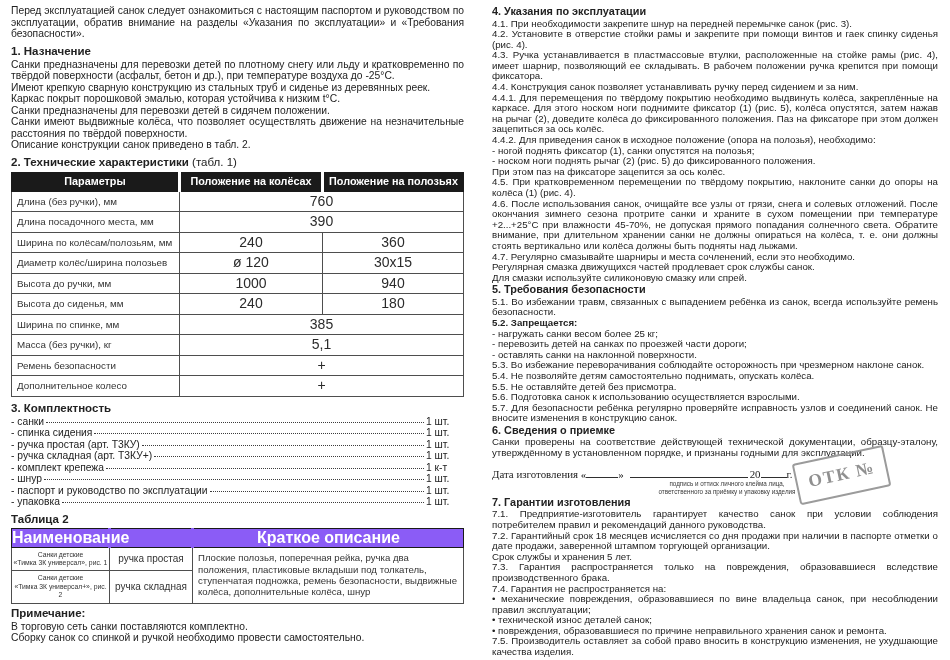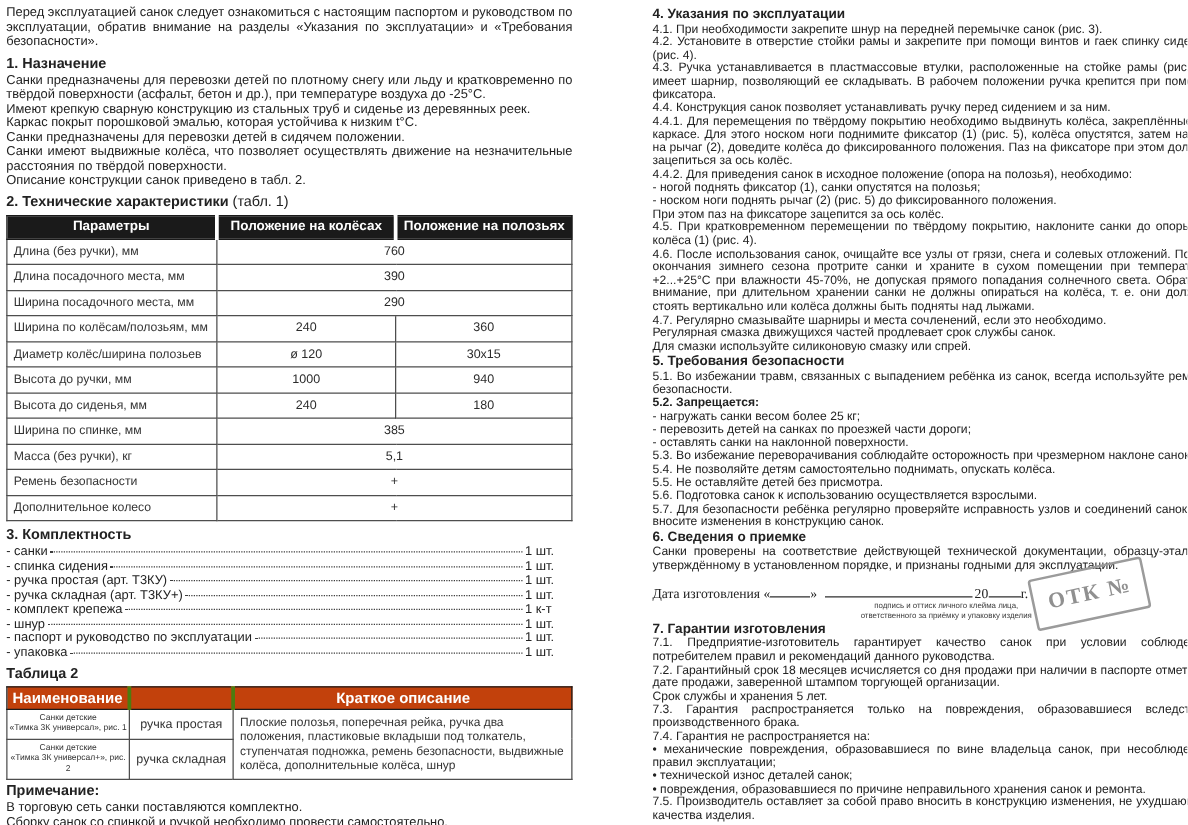--- a/index.html
+++ b/index.html
@@ -1,40 +1,40 @@
 <!DOCTYPE html>
 <html><head>
 <meta charset="utf-8">
 <style>
   html,body{margin:0;padding:0;background:#ffffff;}
   .page{width:950px;height:660px;box-sizing:border-box;background:#fff;color:#222;
         font-family:"Liberation Sans","DejaVu Sans",sans-serif;
-        display:flex;gap:64px;padding:5px 6px 4px 5px;overflow:hidden;position:relative;}
+        display:flex;gap:28px;padding:5px 6px 4px 5px;overflow:hidden;position:relative;justify-content:center;}
   .col{flex:none;}
   .left{width:453px;font-size:10.3px;line-height:11.5px;}
   .right{width:446px;font-size:9.7px;line-height:10.6px;position:relative;}
   .p{margin:0;text-align:justify;}
   .h{font-weight:bold;font-size:1.12em;margin:5px 0 1px;line-height:1.15em;}
   .h:first-child{margin-top:0;}
   .hn{font-weight:normal;}
   .b{font-weight:bold;}
   .sec{margin-top:0;}
   
   .t1{width:100%;border-collapse:collapse;margin:3px 0 0;table-layout:fixed;padding-left:16px;}
   .t1 th{background:#1a1a1a;color:#fff;font-size:10.8px;font-weight:bold;padding:3px 0;border:1px solid #1a1a1a;}
   .t1 th+th{border-left:3px solid #fff;}
   .t1 .c1{width:166px;}
   .t1 .c2{width:140px;}
   .t1 td{border:1px solid #4e4e4e;padding:1px 5px;height:17.5px;}
   .t1 td.lbl{font-size:9.8px;color:#333;}
-  .t1 td.val{font-size:10px;text-align:center;padding:0;color:#2b2b2b;}
+  .t1 td.val{font-size:14px;text-align:center;padding:0;color:#2b2b2b;}
   
   .t2{width:100%;border-collapse:collapse;margin:2px 0 2px;table-layout:fixed;}
-  .t2 th{background:#c2410c;color:#fff;font-size:12px;font-weight:bold;padding:3px 0;border:1px solid #1a1a1a;margin-left:35px;}
-  .t2 th+th{border-left:3px solid #4d7c0f;}
+  .t2 th{background:#8b5cf6;color:#fff;font-size:16px;font-weight:bold;padding:3px 0;border:1px solid #1a1a1a;margin-left:35px;}
+  .t2 th+th{border-left:3px solid #8b5cf6;}
   .t2 .d1{width:96px;}
   .t2 .d2{width:80px;}
   .t2 td{border:1px solid #4e4e4e;}
   .t2n{font-size:6.8px;line-height:8.4px;text-align:center;padding:3px 1px;color:#333;}
   .t2h{font-size:10px;text-align:center;color:#333;}
   .t2d{font-size:9.6px;line-height:11.4px;padding:2px 5px;vertical-align:middle;text-align:left;color:#333;}
   .tcap{margin-bottom:0;}
   
   .kit{padding-right:4px;}
   .ki{display:flex;align-items:baseline;}
@@ -79,24 +79,20 @@
         </tr>
       </thead>
       <tbody>
         <tr>
             <td class="lbl">Длина (без ручки), мм</td>
             <td class="val" colspan="2">760</td>
           </tr>
         <tr>
             <td class="lbl">Длина посадочного места, мм</td>
             <td class="val" colspan="2">390</td>
-          </tr>
-        <tr>
-            <td class="lbl">Ширина посадочного места, мм</td>
-            <td class="val" colspan="2">290</td>
           </tr>
         <tr>
             <td class="lbl">Ширина по колёсам/полозьям, мм</td>
             <td class="val">240</td>
             <td class="val">360</td>
           </tr>
         <tr>
             <td class="lbl">Диаметр колёс/ширина полозьев</td>
             <td class="val">ø 120</td>
             <td class="val">30x15</td>

